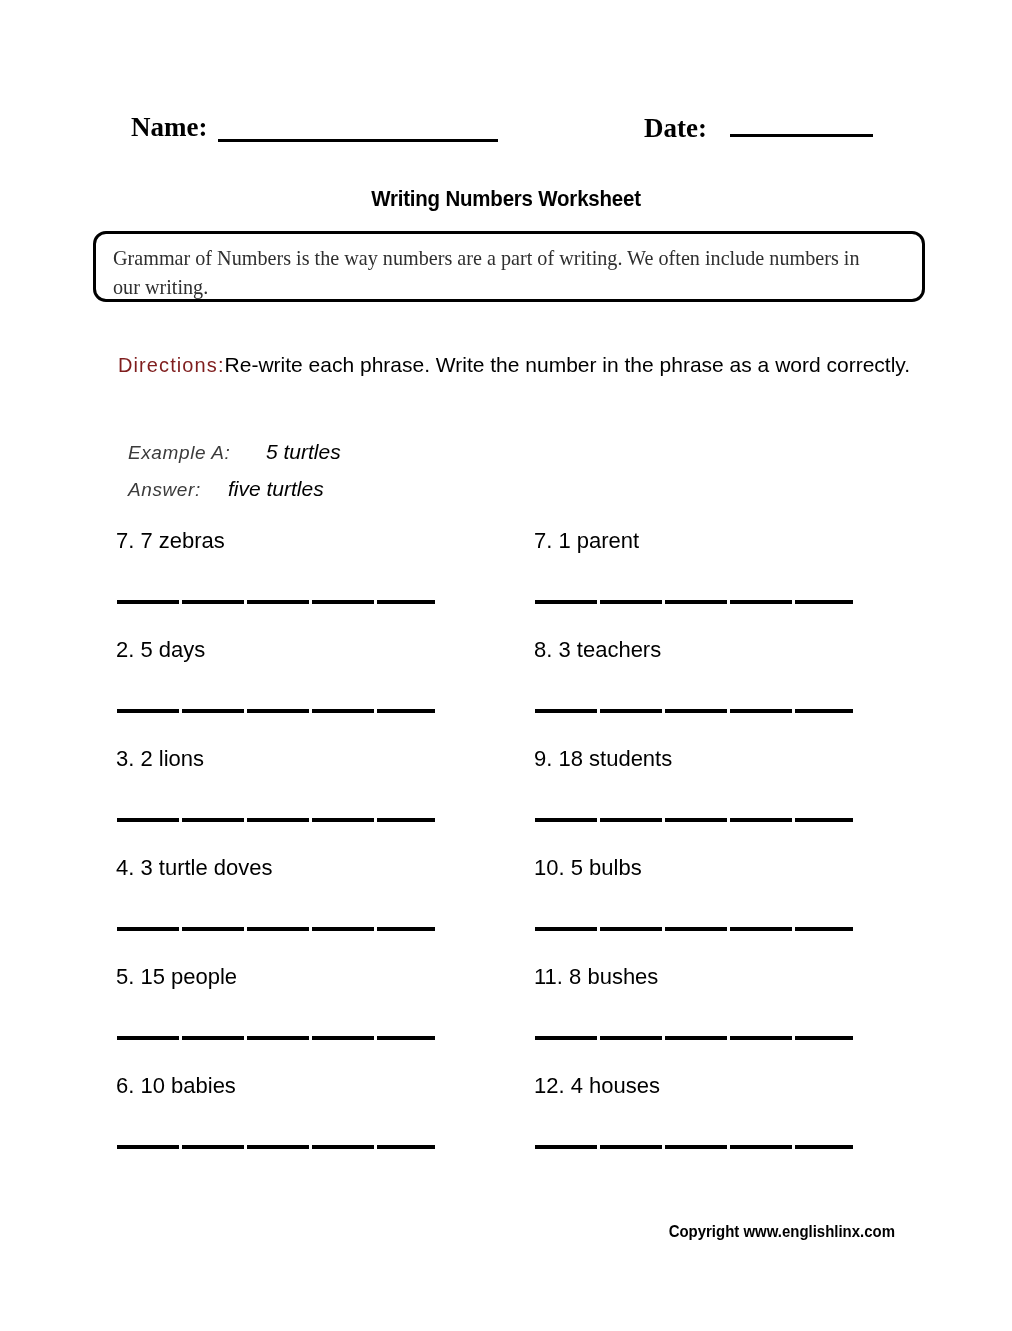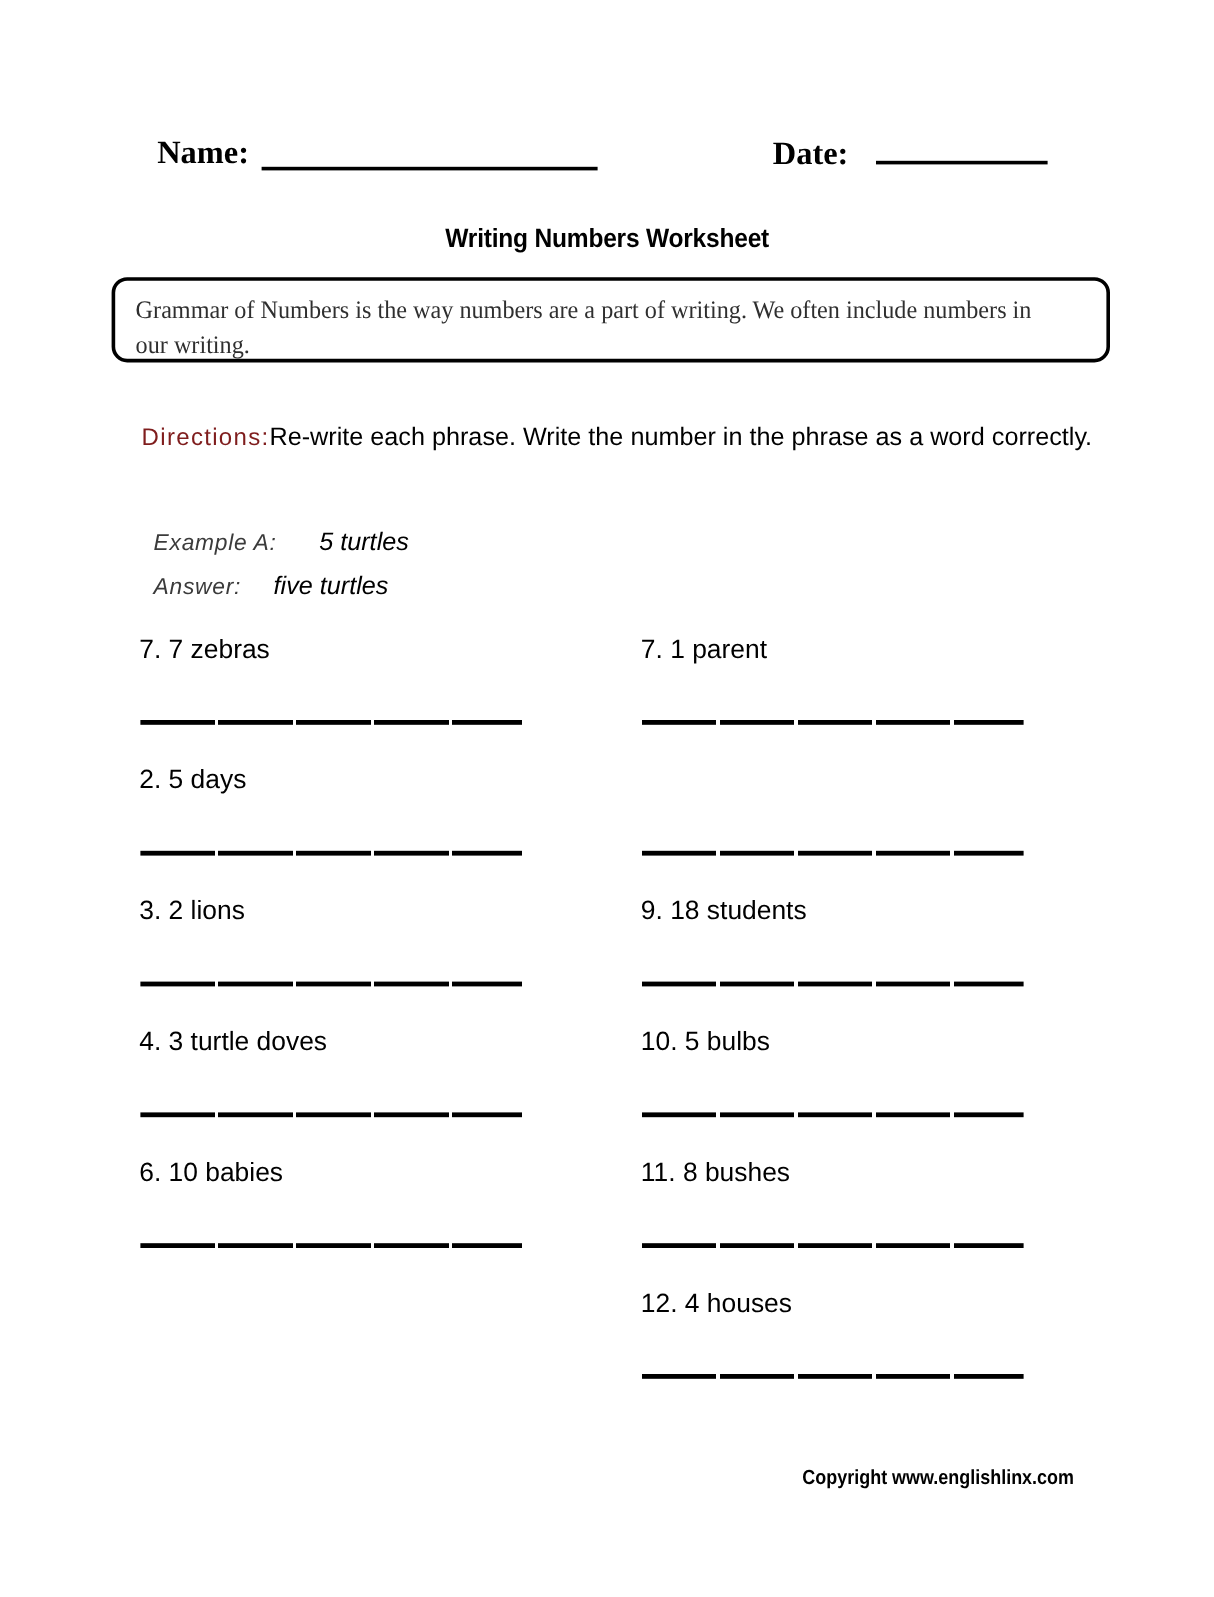--- a/index.html
+++ b/index.html
@@ -259,31 +259,36 @@
       </div>
       <div class="q-item">
         <div class="q-text">3. 2 lions</div>
         <div class="q-rule"></div>
       </div>
       <div class="q-item">
         <div class="q-text">4. 3 turtle doves</div>
         <div class="q-rule"></div>
       </div>
       <div class="q-item">
+        <div class="q-text">5. 15 people</div>
+        <div class="q-rule"></div>
+      </div>
+      <div class="q-item">
         <div class="q-text">6. 10 babies</div>
         <div class="q-rule"></div>
       </div>
     </div>
 
     <div class="q-col q-col-right">
       <div class="q-item">
         <div class="q-text">7. 1 parent</div>
         <div class="q-rule"></div>
       </div>
       <div class="q-item">
+        <div class="q-text">8. 3 teachers</div>
         <div class="q-rule"></div>
       </div>
       <div class="q-item">
         <div class="q-text">9. 18 students</div>
         <div class="q-rule"></div>
       </div>
       <div class="q-item">
         <div class="q-text">10. 5 bulbs</div>
         <div class="q-rule"></div>
       </div>

